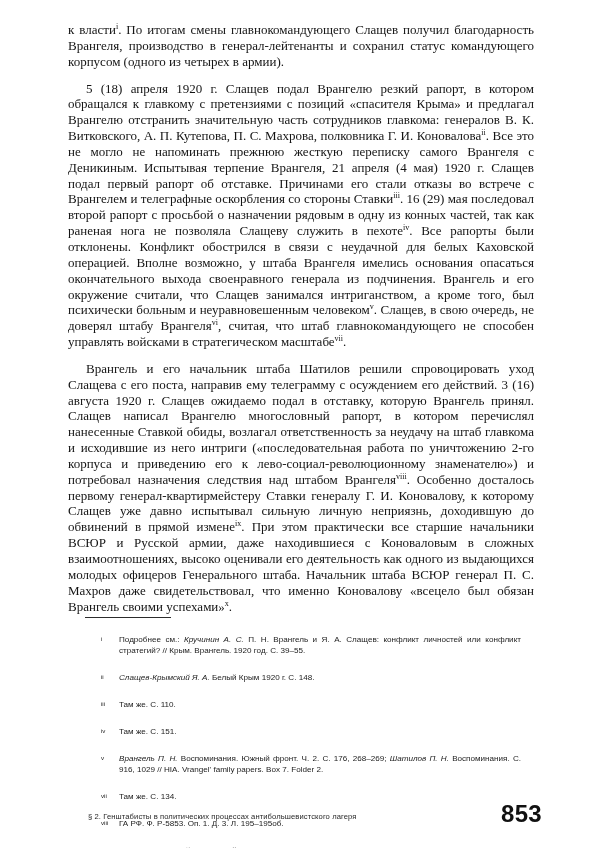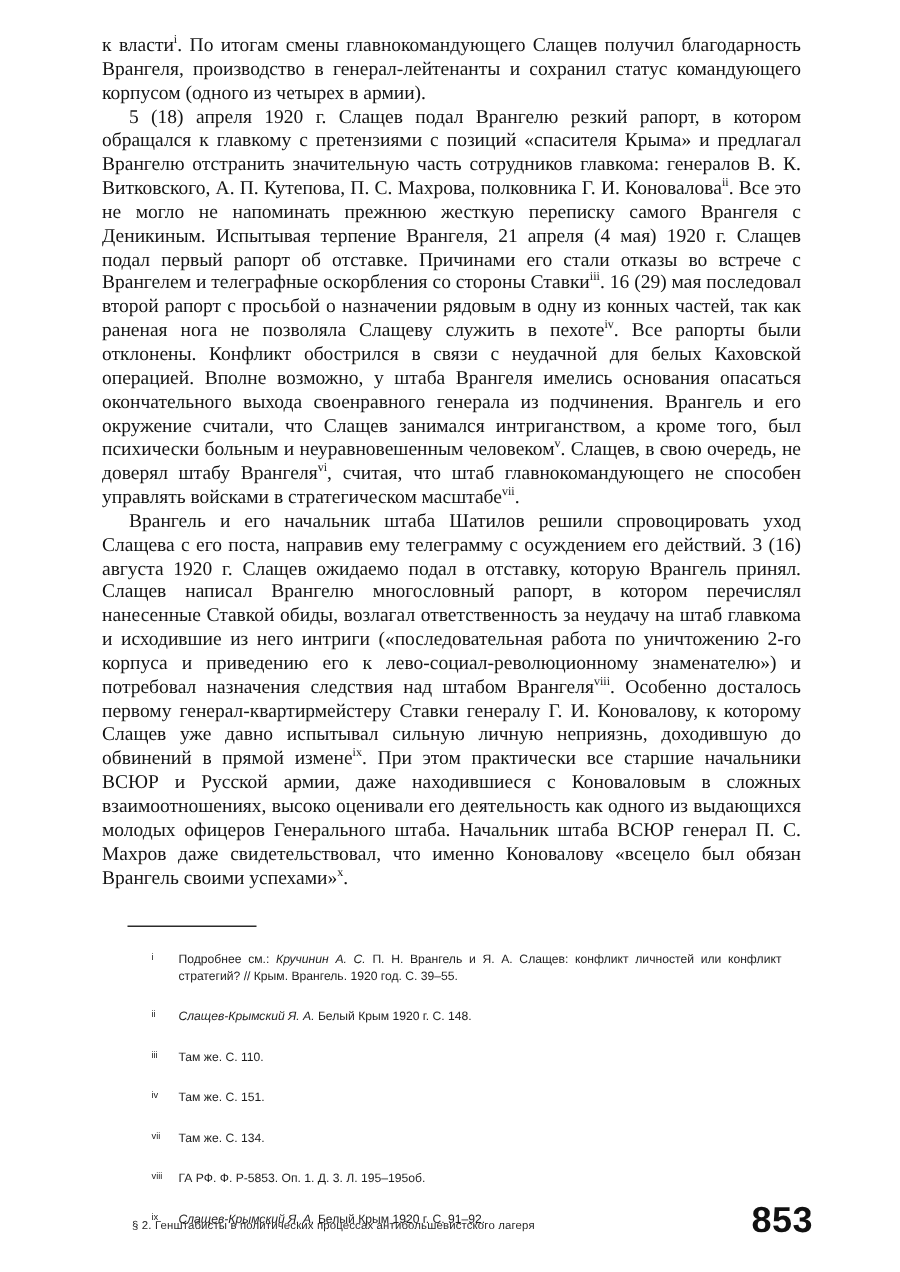--- a/index.html
+++ b/index.html
@@ -32,21 +32,21 @@
     margin: 0;
     font-family: "Liberation Serif", serif;
     font-size: 13px;
     line-height: 15.85px;
     text-align: justify;
     text-justify: inter-word;
     color: #141414;
     hyphens: manual;
   }
   .para + .para {
-    margin-top: 0;
+    margin-top: 11px;
   }
   .para.indent {
     text-indent: 18px;
   }
   sup.ref {
     font-size: 0.62em;
     vertical-align: super;
     line-height: 0;
     font-family: "Liberation Serif", serif;
   }
@@ -131,20 +131,21 @@
     <p class="para indent" id="para-3">Врангель и его начальник штаба Шатилов решили спровоцировать уход Слащева с его поста, направив ему телеграмму с осуждением его действий. 3 (16) августа 1920 г. Слащев ожидаемо подал в отставку, которую Врангель принял. Слащев написал Врангелю многословный рапорт, в котором перечислял нанесенные Ставкой обиды, возлагал ответственность за неудачу на штаб главкома и исходившие из него интриги («последовательная работа по уничтожению 2-го корпуса и приведению его к лево-социал-революционному знаменателю») и потребовал назначения следствия над штабом Врангеля<sup class="ref">viii</sup>. Особенно досталось первому генерал-квартирмейстеру Ставки генералу Г. И. Коновалову, к которому Слащев уже давно испытывал сильную личную неприязнь, доходившую до обвинений в прямой измене<sup class="ref">ix</sup>. При этом практически все старшие начальники ВСЮР и Русской армии, даже находившиеся с Коноваловым в сложных взаимоотношениях, высоко оценивали его деятельность как одного из выдающихся молодых офицеров Генерального штаба. Начальник штаба ВСЮР генерал П. С. Махров даже свидетельствовал, что именно Коновалову «всецело был обязан Врангель своими успехами»<sup class="ref">x</sup>.</p>
   </div>
 
   <div class="footnotes">
     <div class="fn-rule"></div>
     <ul class="fn-list" id="footnote-list">
         <li class="fn"><span class="marker">i</span><span>Подробнее см.: </span><span class="it">Кручинин А. С. </span><span>П. Н. Врангель и Я. А. Слащев: конфликт личностей или конфликт стратегий? // Крым. Врангель. 1920 год. С. 39–55.</span></li>
         <li class="fn"><span class="marker">ii</span><span class="it">Слащев-Крымский Я. А. </span><span>Белый Крым 1920 г. С. 148.</span></li>
         <li class="fn"><span class="marker">iii</span><span>Там же. С. 110.</span></li>
         <li class="fn"><span class="marker">iv</span><span>Там же. С. 151.</span></li>
+        <li class="fn"><span class="marker">v</span><span class="it">Врангель П. Н. </span><span>Воспоминания. Южный фронт. Ч. 2. С. 176, 268–269; </span><span class="it">Шатилов П. Н. </span><span>Воспоминания. С. 916, 1029 // HIA. Vrangel' family papers. Box 7. Folder 2.</span></li>
         <li class="fn"><span class="marker">vii</span><span>Там же. С. 134.</span></li>
         <li class="fn"><span class="marker">viii</span><span>ГА РФ. Ф. Р-5853. Оп. 1. Д. 3. Л. 195–195об.</span></li>
         <li class="fn"><span class="marker">ix</span><span class="it">Слащев-Крымский Я. А. </span><span>Белый Крым 1920 г. С. 91–92.</span></li>
       </ul>
   </div>
 
   <div class="footer">
     <div class="footer-title">§ 2. Генштабисты в политических процессах антибольшевистского лагеря</div>
     <div class="folio">853</div>
   </div>

